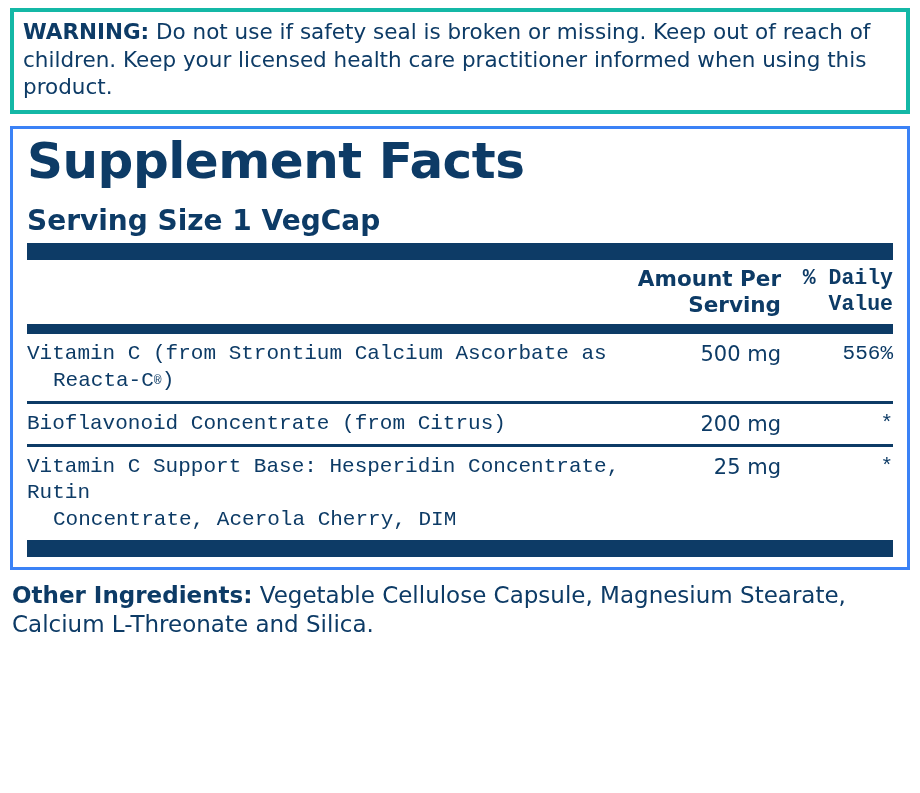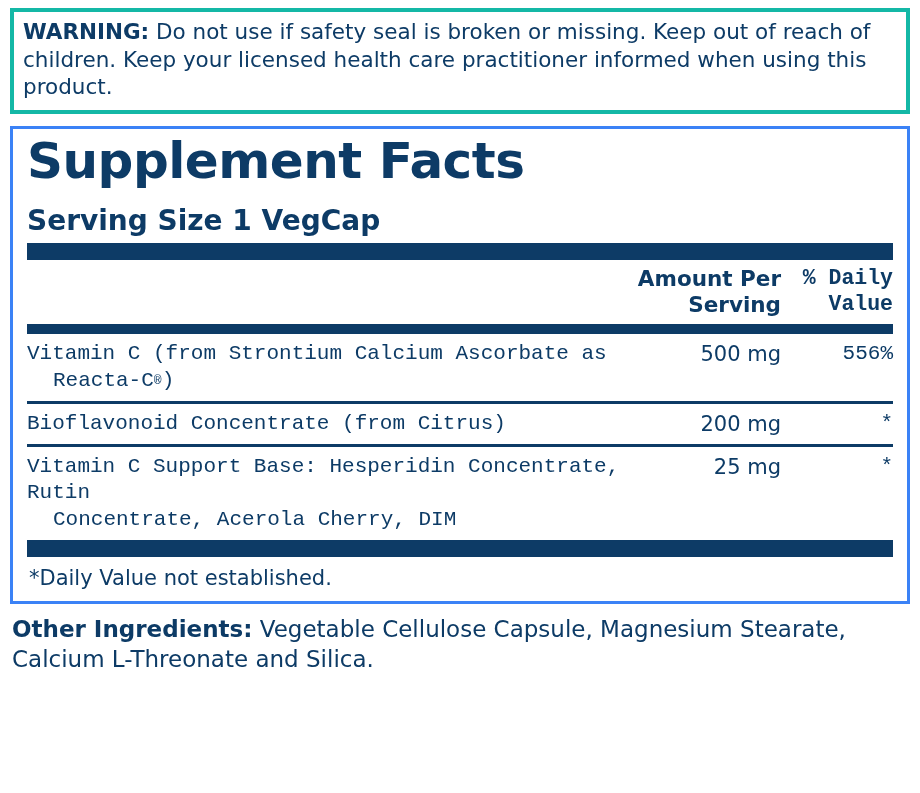--- a/index.html
+++ b/index.html
@@ -209,18 +209,17 @@
             <span class="indent">Concentrate, Acerola Cherry, DIM</span>
           </td>
           <td class="col-amt row-cell amt">25 mg</td>
           <td class="col-dv row-cell dv star">*</td>
         </tr>
       </tbody>
     </table>
 
     <div class="rule-thick"></div>
 
-    <div class="footnote">*Daily Value not established.</div>
   </div>
 
   <div class="other-ing"><b>Other Ingredients:</b><span> Vegetable Cellulose Capsule, Magnesium Stearate, Calcium L-Threonate and Silica.</span></div>
 
 </div>
 
 </body></html>

